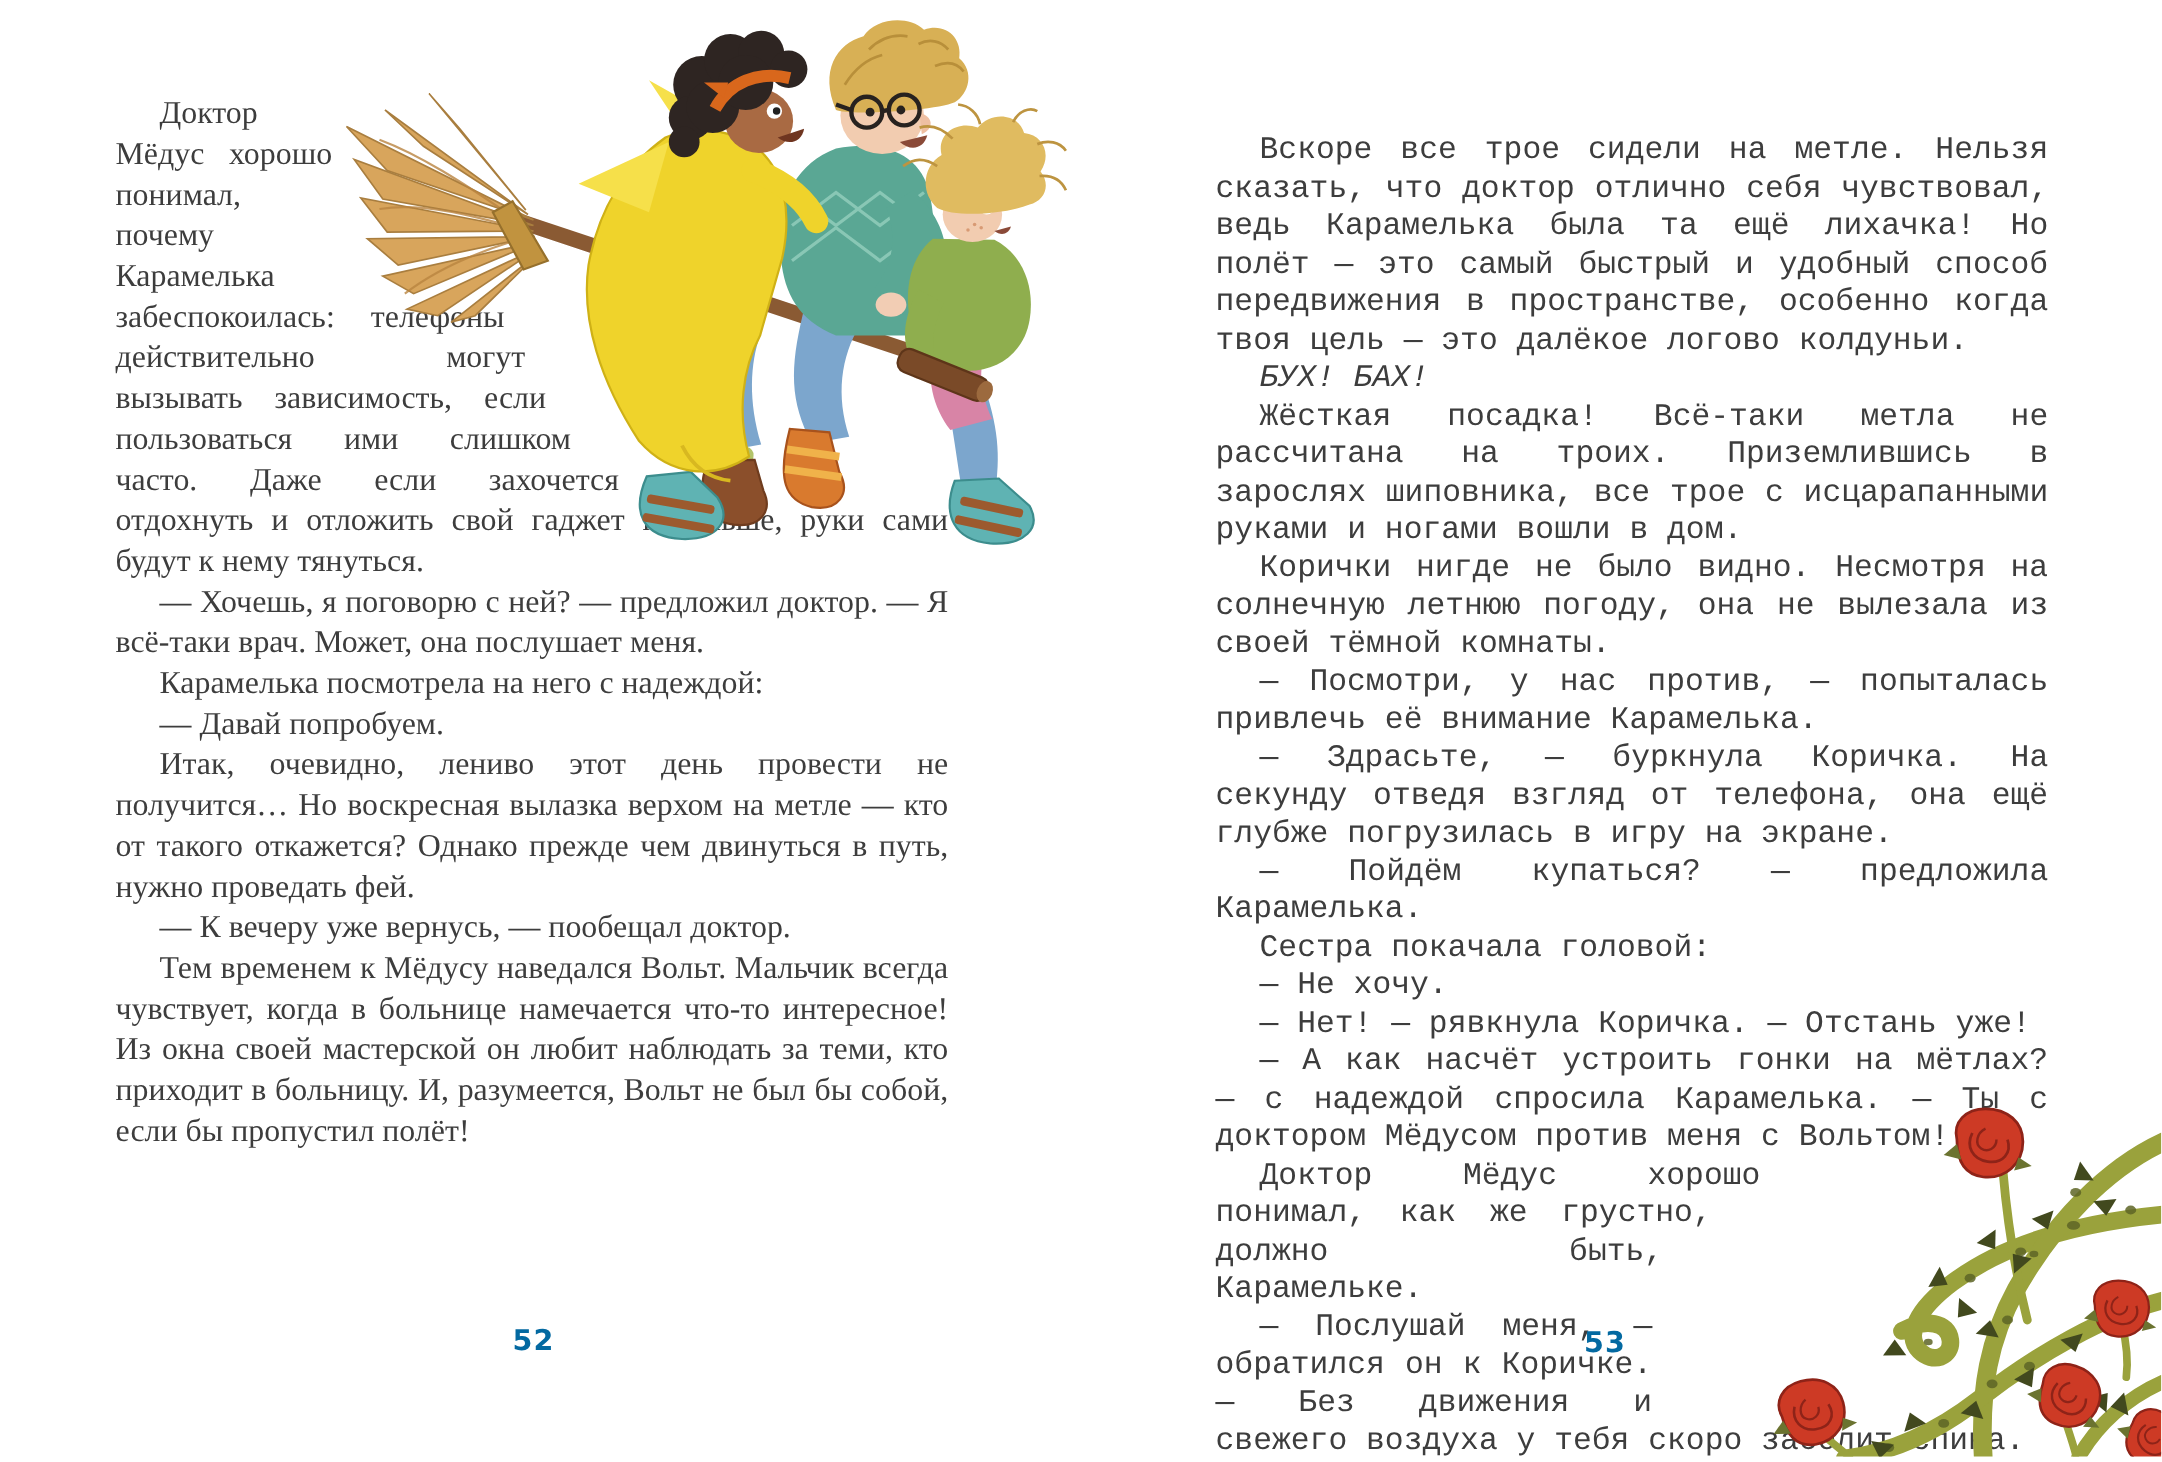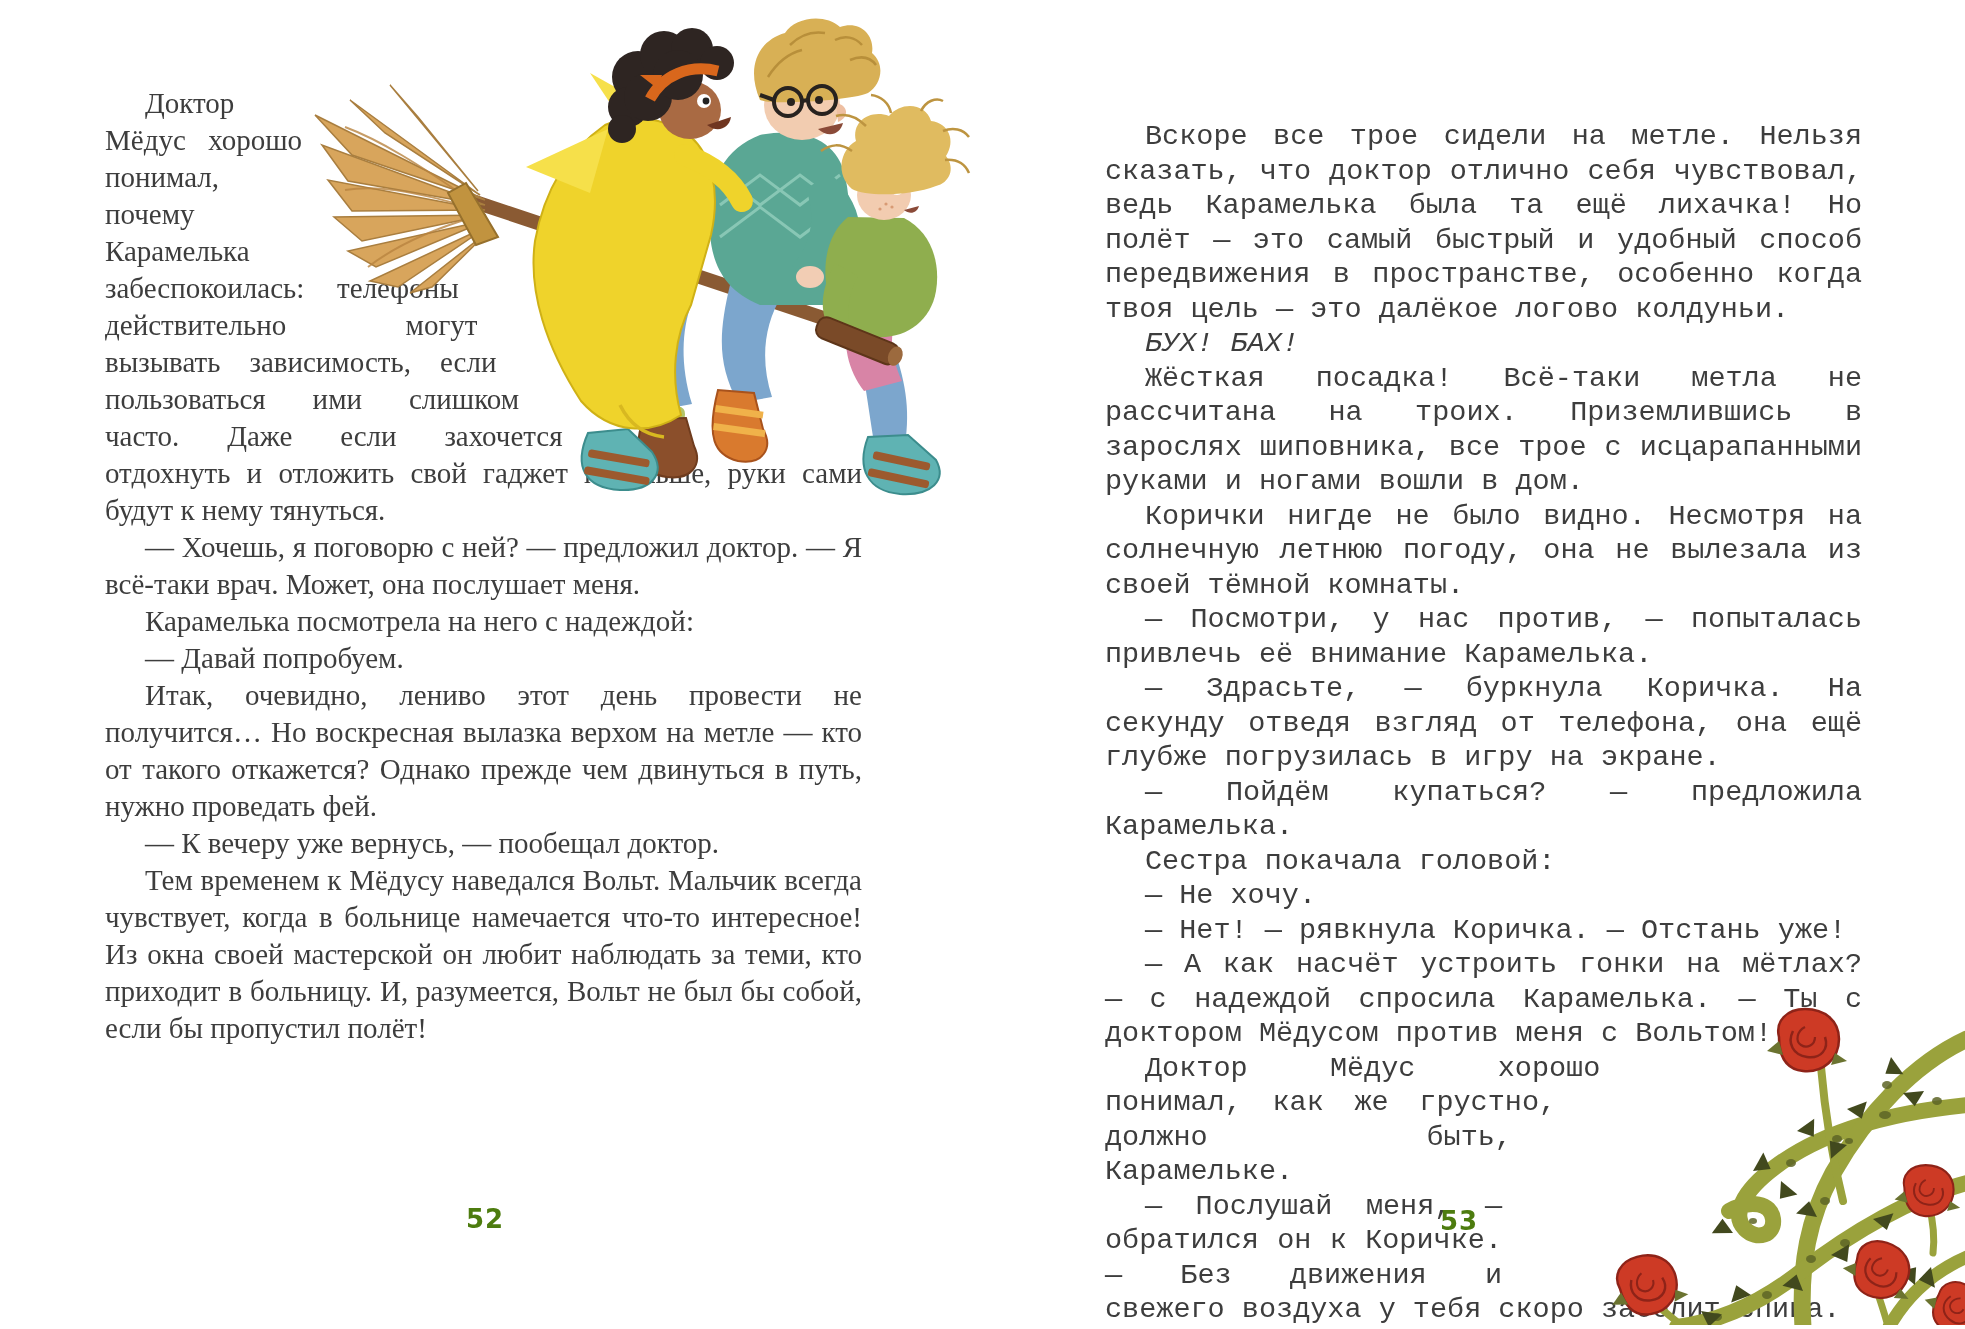--- a/index.html
+++ b/index.html
@@ -23,21 +23,21 @@
   }
   
   .float-rose{
     float:right;width:360px;height:230px;
     shape-outside:polygon(45% 0%,100% 0%,100% 100%,0% 100%,0% 55%);
     shape-margin:12px;
   }
   .pagenum{
     position:absolute;width:70px;text-align:center;
     font-family:"DejaVu Sans", sans-serif;font-size:26px;font-weight:bold;
-    color:#4d7c0f;letter-spacing:1px;
+    color:#0369a1;letter-spacing:1px;
   }
   .page-left .pagenum{left:450px;top:1204px;}
   .page-right .pagenum{left:442px;top:1206px;}
   .illu{position:absolute;pointer-events:none;}
   .illu-broom{left:290px;top:5px;}
   .illu-rose{right:0;bottom:0;}
 </style>
 </head>
 <body>
 

